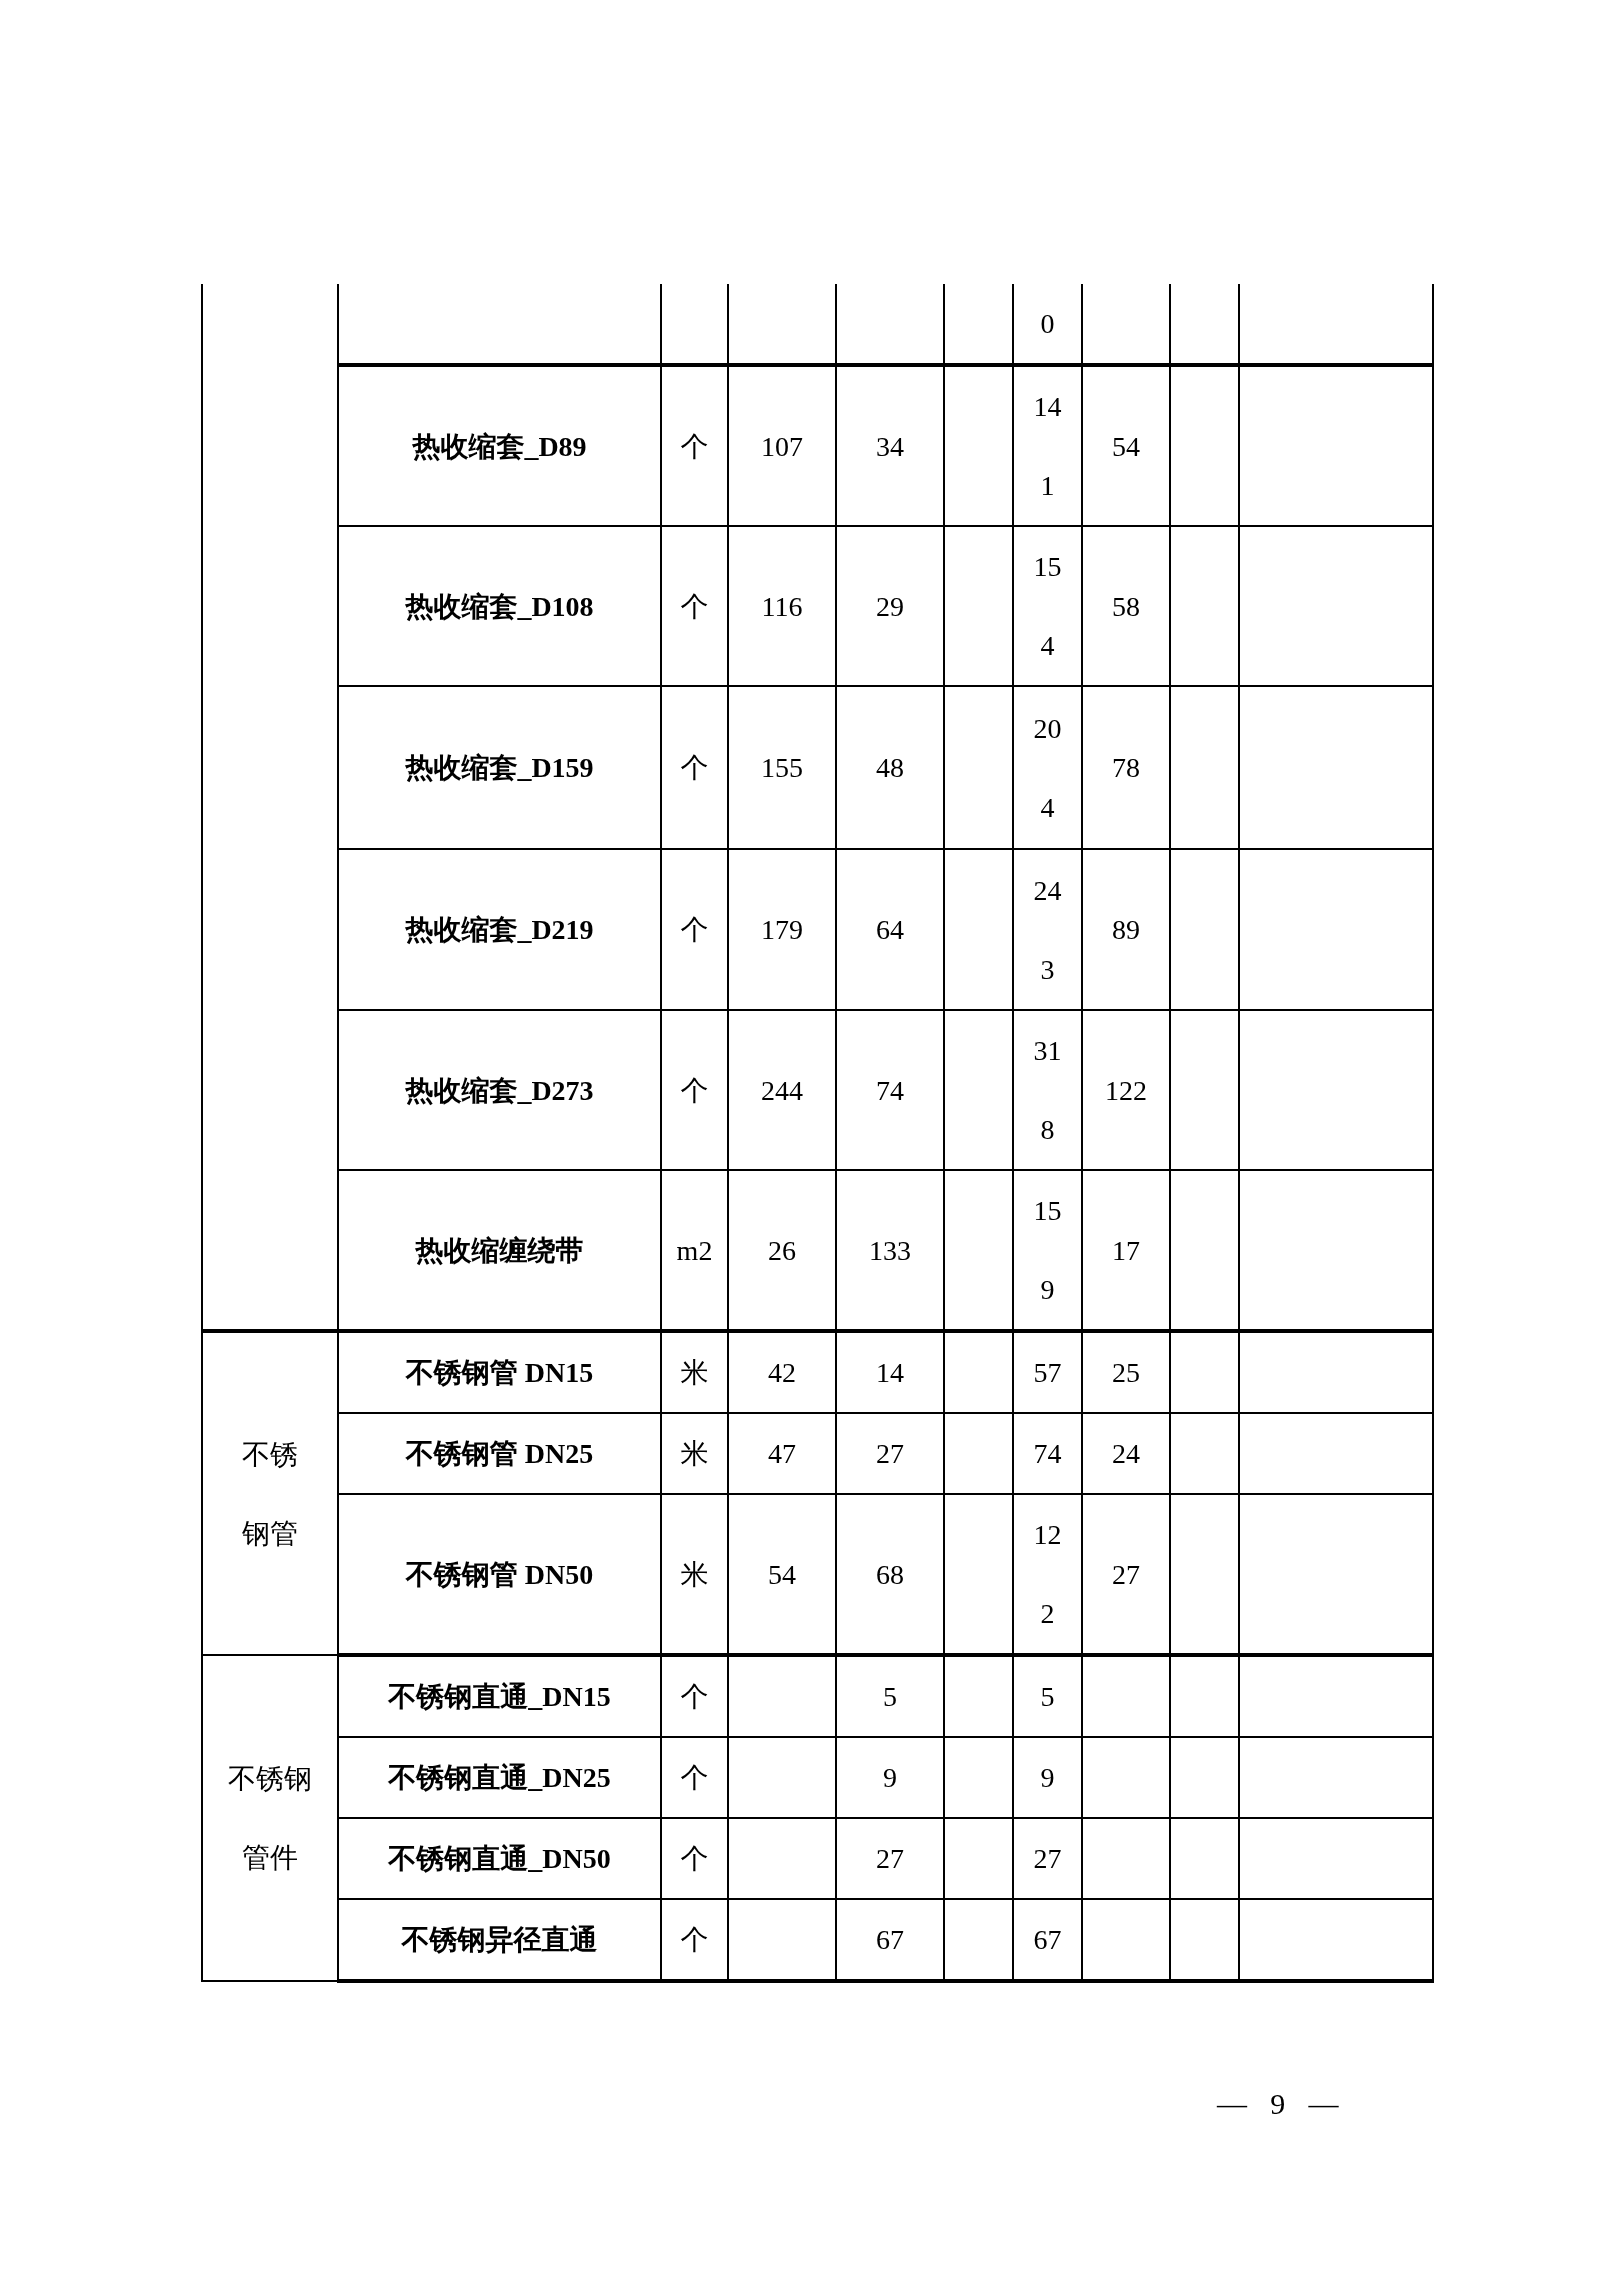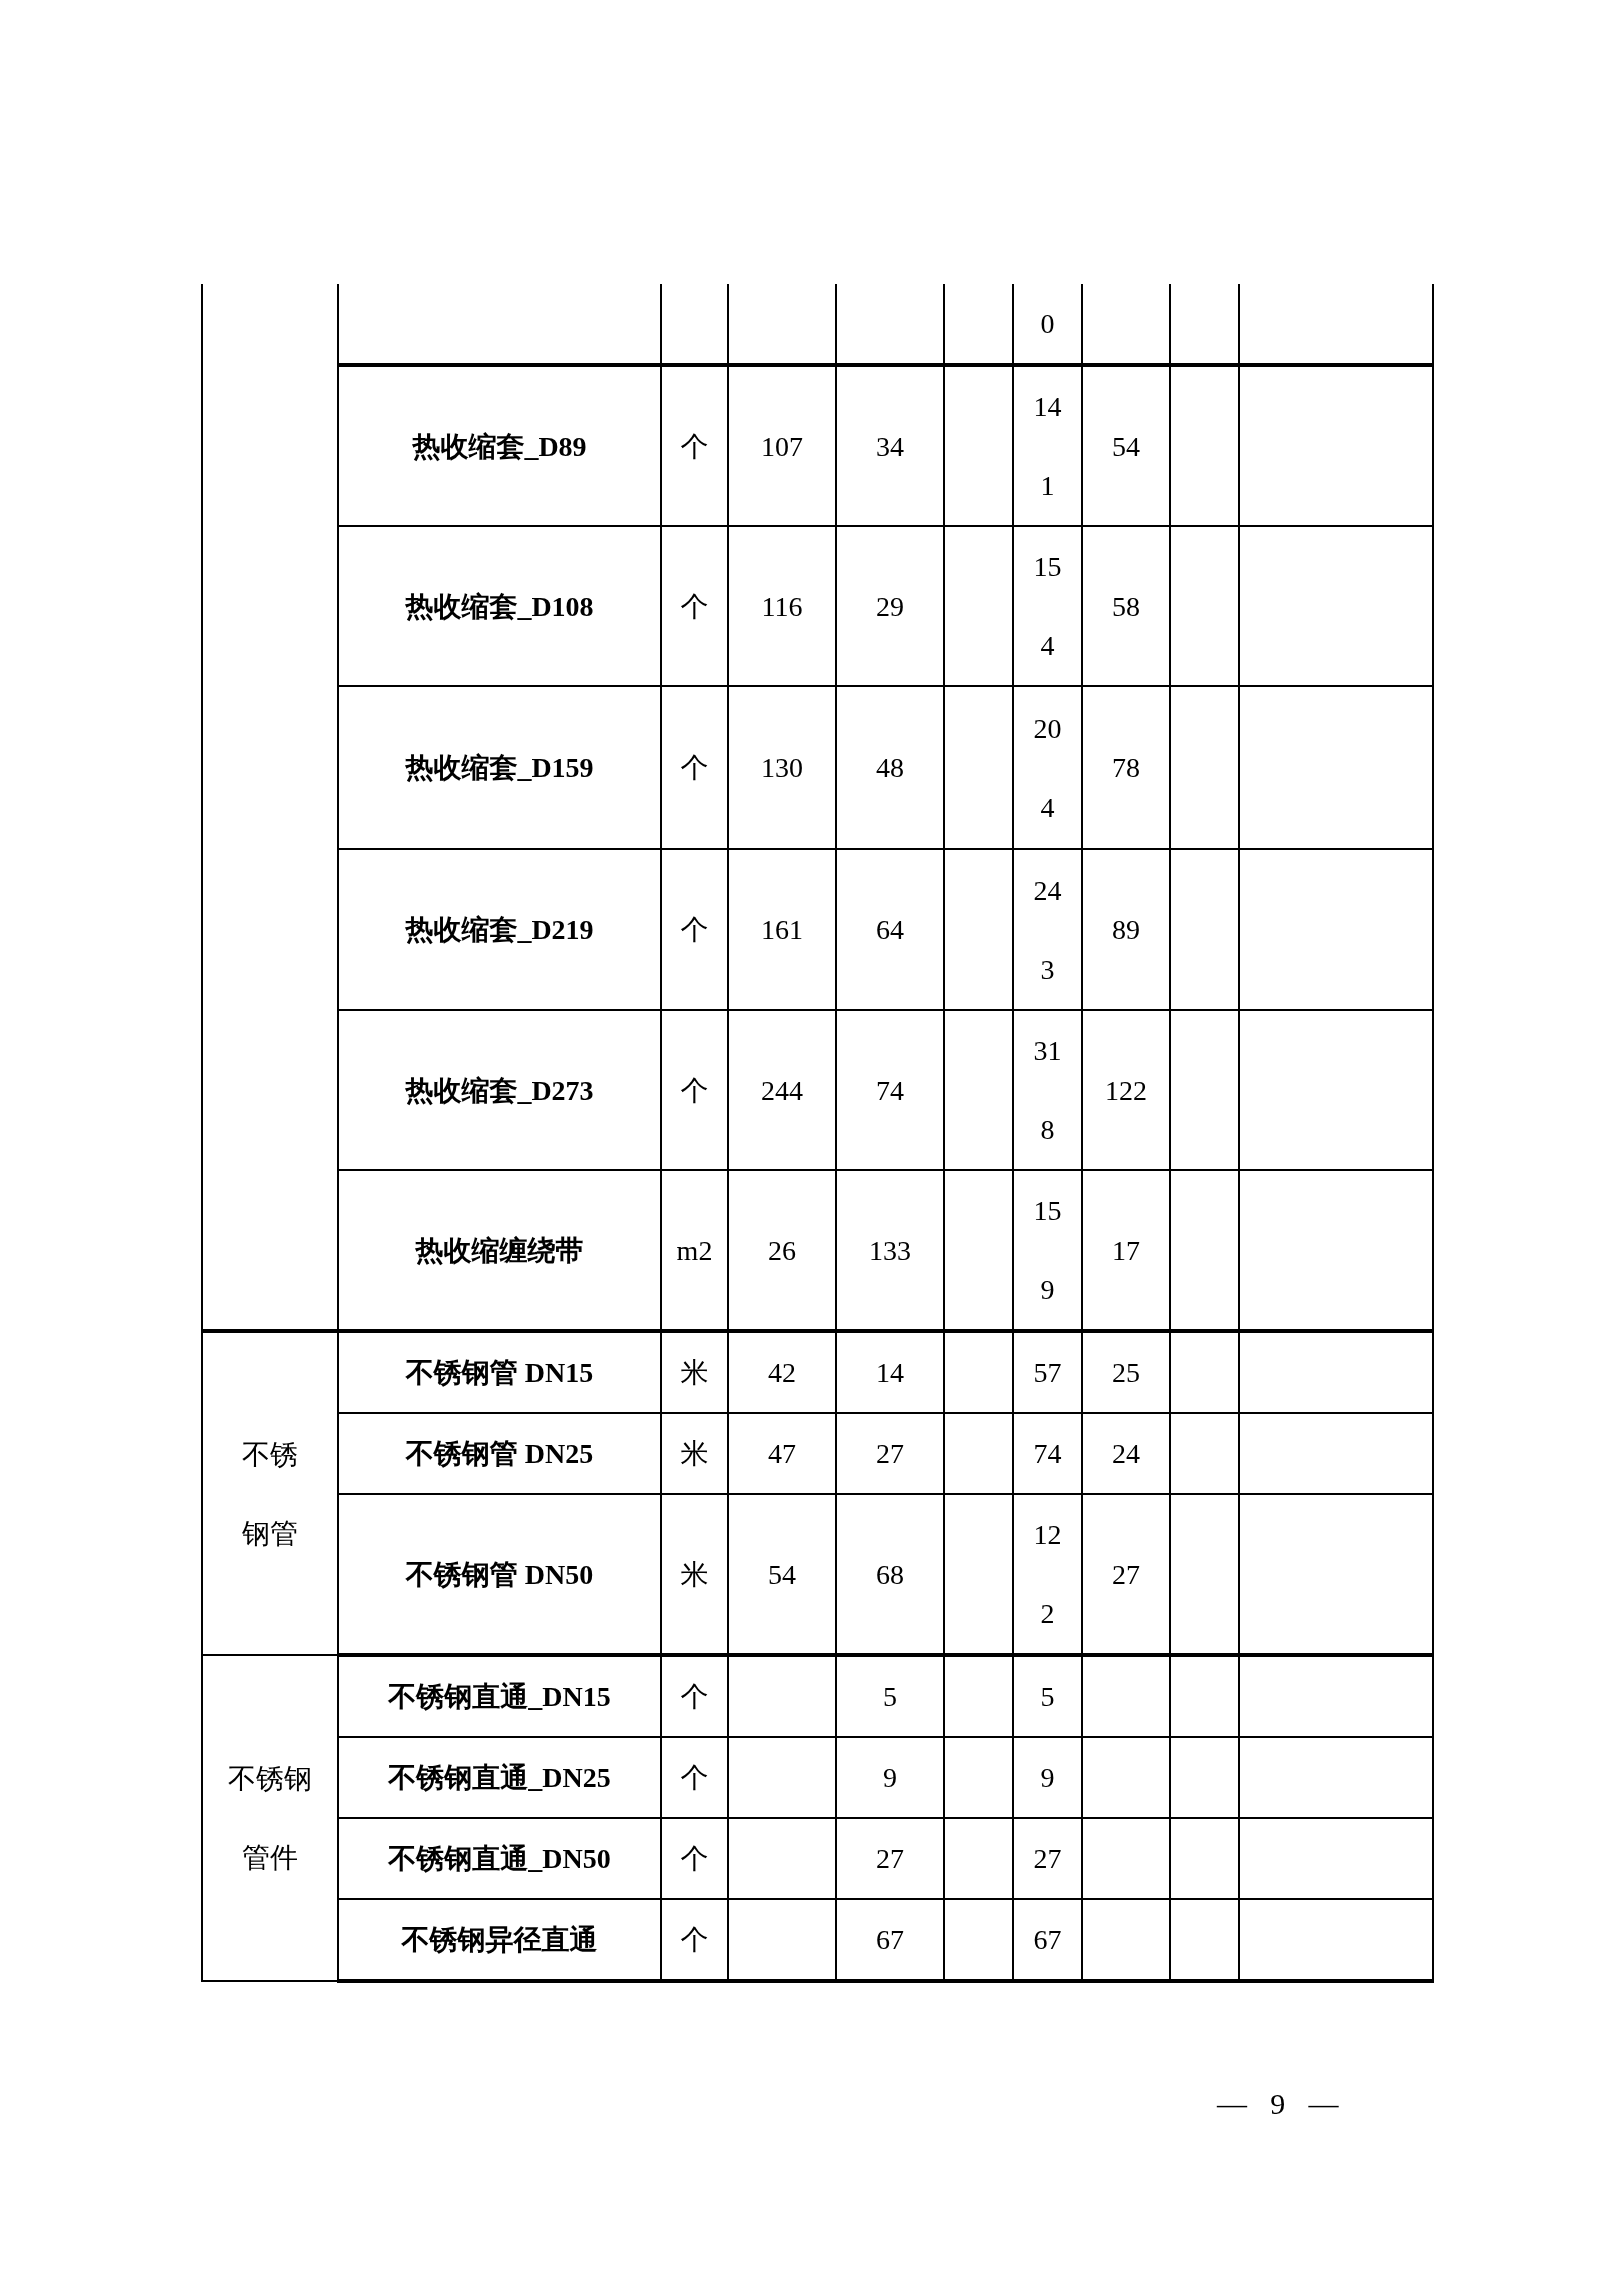--- a/index.html
+++ b/index.html
@@ -114,33 +114,33 @@
       <td></td>
       <td>15
 4</td>
       <td>58</td>
       <td></td>
       <td class="cell-c7"></td>
     </tr>
     <tr style="height:163px">
       <td class="cell-item">热收缩套_D159</td>
       <td>个</td>
-      <td>130</td>
+      <td>155</td>
       <td>48</td>
       <td></td>
       <td>20
 4</td>
       <td>78</td>
       <td></td>
       <td class="cell-c7"></td>
     </tr>
     <tr style="height:161px">
       <td class="cell-item">热收缩套_D219</td>
       <td>个</td>
-      <td>161</td>
+      <td>179</td>
       <td>64</td>
       <td></td>
       <td>24
 3</td>
       <td>89</td>
       <td></td>
       <td class="cell-c7"></td>
     </tr>
     <tr style="height:159px">
       <td class="cell-item">热收缩套_D273</td>

